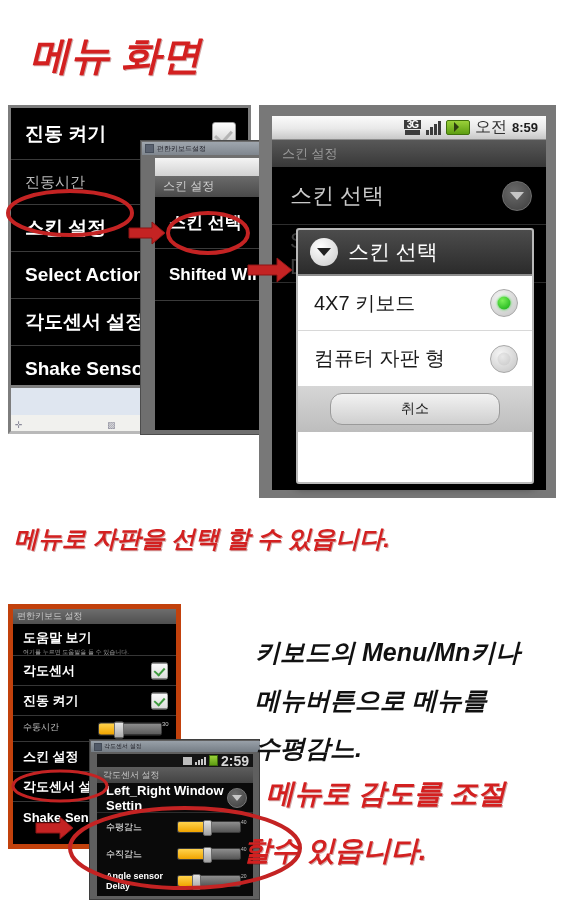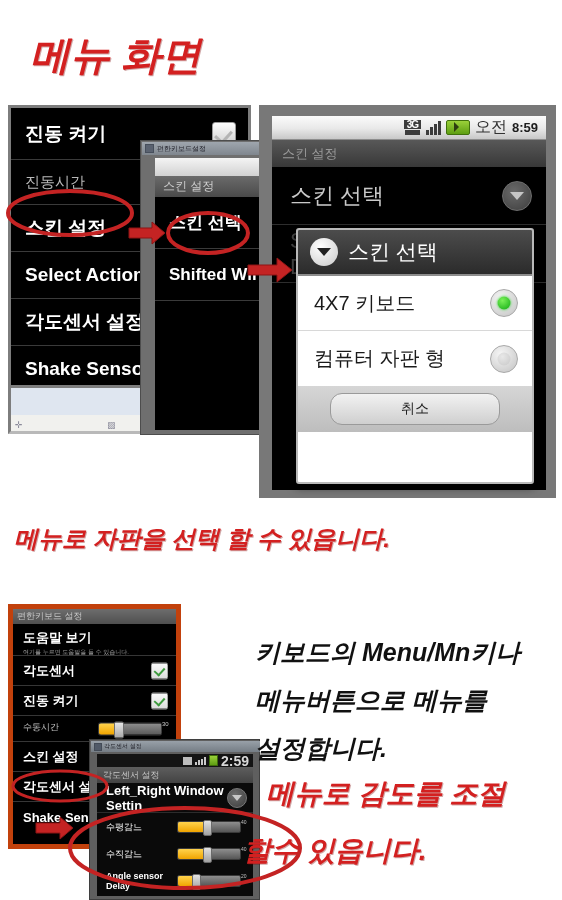--- a/index.html
+++ b/index.html
@@ -676,21 +676,21 @@
       <span class="pe-sld">
         <span class="fill" style="width:24%"></span>
         <span class="knob" style="left:22%"></span>
         <span class="val">20</span>
       </span>
     </div>
   </div>
 
   <div class="caption-black" id="text-b1">키보드의 Menu/Mn키나</div>
   <div class="caption-black" id="text-b2">메뉴버튼으로 메뉴를</div>
-  <div class="caption-black" id="text-b3">설정합니다.</div>
+  <div class="caption-black" id="text-b3">수평감느.</div>
   <div class="caption-red" id="caption-bottom-1">메뉴로 감도를 조절</div>
   <div class="caption-red" id="caption-bottom-2">할수 있읍니다.</div>
 
   <svg class="overlay-svg" viewBox="0 0 562 900">
 
     <ellipse cx="70" cy="213" rx="62" ry="22" fill="none" stroke="#c42323" stroke-width="4"></ellipse>
 
     <g fill="#c42323" stroke="#8e1515" stroke-width="1">
       <polygon points="129,228 152,228 152,222 165,233 152,244 152,238 129,238"></polygon>
     </g>

